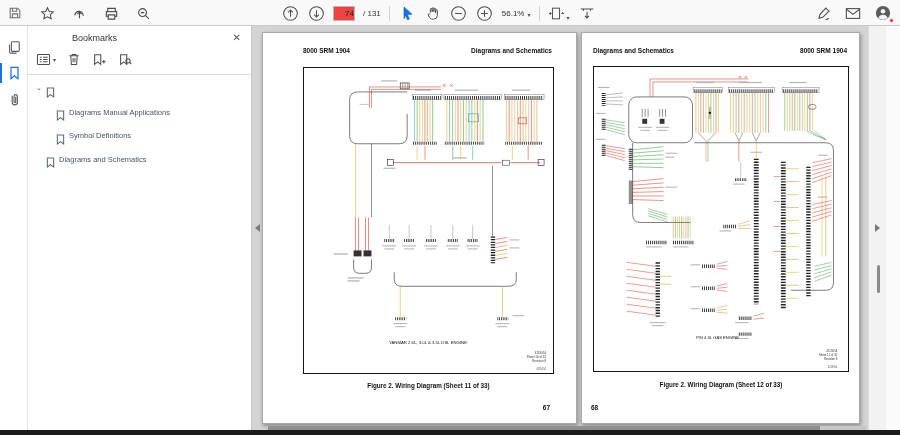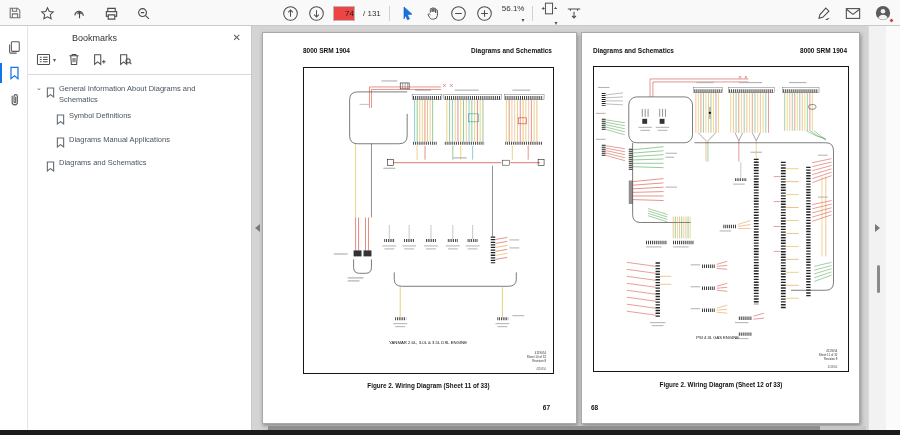--- a/index.html
+++ b/index.html
@@ -10,21 +10,21 @@
   .toolbar { position:absolute; top:0; left:0; width:900px; height:26px; background:#f9f9f9; border-bottom:1px solid #c9c9c9; z-index:30; }
   .tb-group { position:absolute; top:0; height:26px; display:flex; align-items:center; }
   .tb-left { left:6px; gap:14px; }
   .tb-center { left:281px; gap:8px; }
   .tb-right { right:8px; gap:12px; }
   .tbtn { display:flex; align-items:center; justify-content:center; width:18px; height:18px; cursor:pointer; color:#4c4c4c; }
   .tbtn svg { display:block; }
   .tb-sep { width:1px; height:15px; background:#d2d2d2; }
   .page-input { width:22px; height:15px; border:1px solid #b9b9b9; background:#ef4444; font-size:8px; text-align:right; color:#222; font-family:"Liberation Sans",sans-serif; }
   .page-total { font-size:8px; color:#333; }
-  .zoom-box { display:flex; align-items:flex-end; gap:3px; font-size:8px; color:#333; cursor:pointer;flex-direction:column; }
+  .zoom-box { display:flex; align-items:flex-end; gap:3px; font-size:8px; color:#333; cursor:pointer; }
   .caret { font-size:6px; color:#555; }
   .badge-dot { position:absolute; right:-2px; bottom:-1px; width:5px; height:5px; border-radius:50%; background:#d7373f; border:1px solid #f9f9f9; }
 
   
   .rail { position:absolute; top:26px; left:0; width:28px; height:404px; background:#ffffff; border-right:1px solid #e3e3e3; z-index:20; }
   .rail-btn { position:relative; width:28px; height:26px; display:flex; align-items:center; justify-content:center; color:#5a5a5a; cursor:pointer; }
   .rail-btn.active { color:#1473e6; }
   .rail-btn.active::before { content:""; position:absolute; left:0; top:3px; bottom:3px; width:2px; background:#1473e6; }
 
   
@@ -246,37 +246,36 @@
     <div class="panel-div"></div>
 
     <div class="tree">
       <div class="tree-row">
         <span class="chev">⌄</span>
         <span class="bm-ico">
           <svg width="9" height="11" viewBox="0 0 10 12" fill="none" stroke="currentColor" stroke-width="1.2">
               <path d="M1.5 1h7v10l-3.5-2.6L1.5 11z"></path>
             </svg>
         </span>
-        <span class="tree-label" style="max-width:170px">General Information About Diagrams and Schematics</span>
+      </div>
+      <div class="tree-row indent2">
+        <span class="bm-ico">
+          <svg width="9" height="11" viewBox="0 0 10 12" fill="none" stroke="currentColor" stroke-width="1.2">
+              <path d="M1.5 1h7v10l-3.5-2.6L1.5 11z"></path>
+            </svg>
+        </span>
+        <span class="tree-label">Diagrams Manual Applications</span>
       </div>
       <div class="tree-row indent2">
         <span class="bm-ico">
           <svg width="9" height="11" viewBox="0 0 10 12" fill="none" stroke="currentColor" stroke-width="1.2">
               <path d="M1.5 1h7v10l-3.5-2.6L1.5 11z"></path>
             </svg>
         </span>
         <span class="tree-label">Symbol Definitions</span>
-      </div>
-      <div class="tree-row indent2">
-        <span class="bm-ico">
-          <svg width="9" height="11" viewBox="0 0 10 12" fill="none" stroke="currentColor" stroke-width="1.2">
-              <path d="M1.5 1h7v10l-3.5-2.6L1.5 11z"></path>
-            </svg>
-        </span>
-        <span class="tree-label">Diagrams Manual Applications</span>
       </div>
       <div class="tree-row indent1">
         <span class="bm-ico">
           <svg width="9" height="11" viewBox="0 0 10 12" fill="none" stroke="currentColor" stroke-width="1.2">
               <path d="M1.5 1h7v10l-3.5-2.6L1.5 11z"></path>
             </svg>
         </span>
         <span class="tree-label">Diagrams and Schematics</span>
       </div>
     </div>

